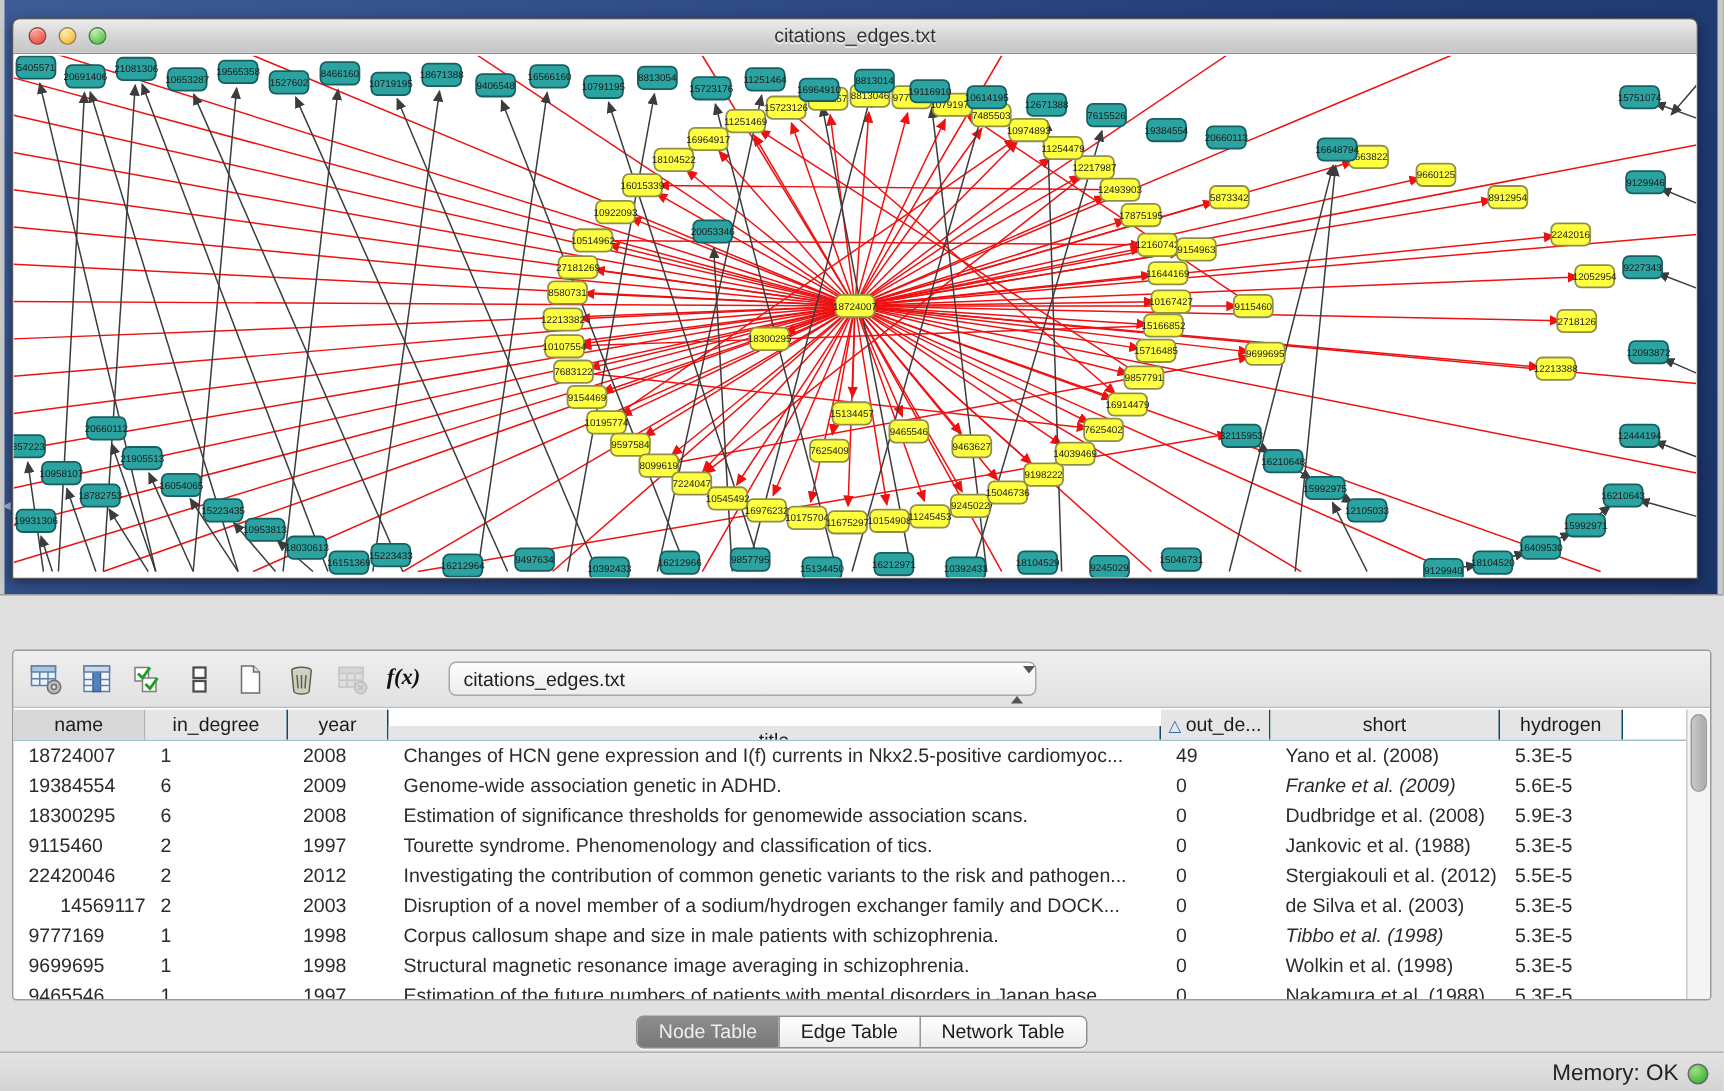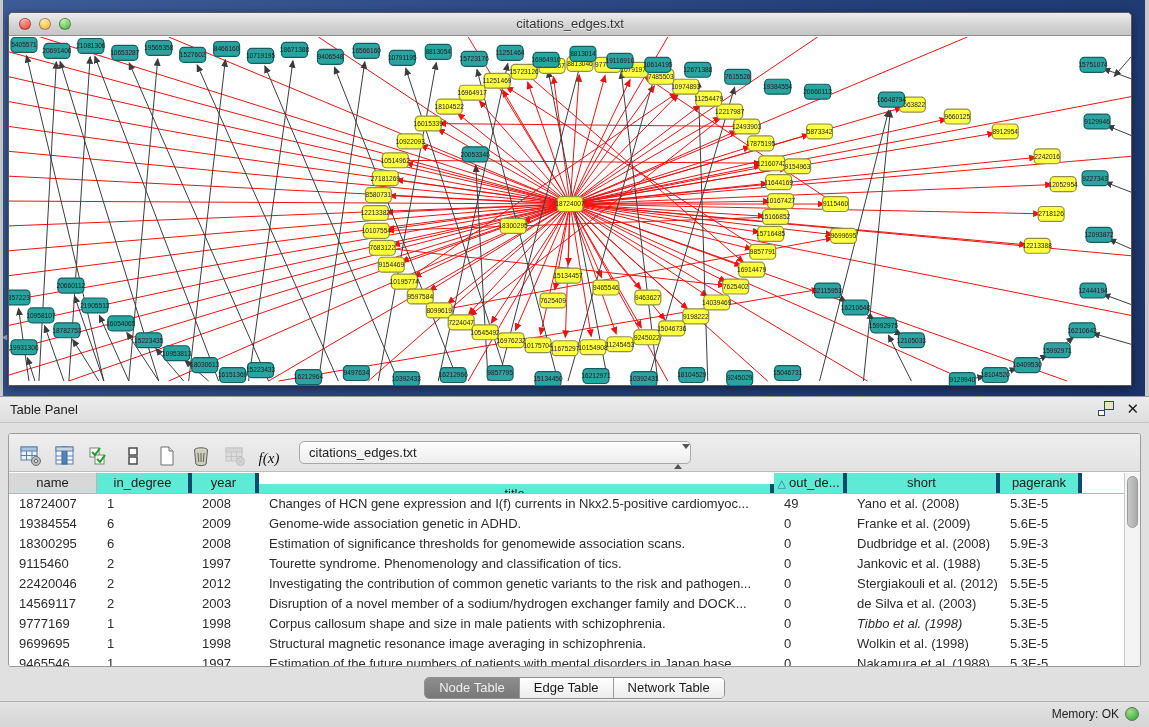--- a/index.html
+++ b/index.html
@@ -41,37 +41,37 @@
   .float-icon .sq1 { position:absolute; right:0; top:0; width:10px; height:9px;
     background:#e9e3c8; border:1px solid #30456e; }
   .float-icon .sq2 { position:absolute; left:0; bottom:0; width:7px; height:6px;
     background:#fff; border:1px solid #30456e; }
   .close-icon { font-size:15px; font-weight:bold; color:#1a1a1a; cursor:pointer; line-height:15px; }
 
   .panel-body-box { position:absolute; left:8px; top:36px; width:1133px; height:234px;
     background:#fff; border:1px solid #9b9b9b; border-radius:3px; overflow:hidden; }
   .toolbar { height:38px; background:linear-gradient(#eeeeee,#e2e2e2);
     border-bottom:1px solid #bdbdbd; display:flex; align-items:center; padding:0 8px; gap:6px; }
-  .tool-btn { width:28px; height:28px; display:flex; align-items:flex-end; justify-content:center;
-    border-radius:4px; cursor:pointer; }
+  .tool-btn { width:28px; height:28px; display:flex; align-items:center; justify-content:center;
+    border-radius:4px; cursor:pointer;font-weight:bold; }
   .tool-btn.disabled { opacity:.45; }
   .fx-label { font-family:"Liberation Serif","DejaVu Serif",serif; font-style:italic;
     font-size:15px; color:#111; }
   .tbl-select { margin-left:10px; width:392px; height:23px; background:linear-gradient(#fdfdfd,#ededed);
     border:1px solid #a8a8a8; border-radius:5px; position:relative; cursor:pointer;
     font-size:13px; color:#222; line-height:21px; padding-left:9px; }
   .sel-arrows { position:absolute; right:7px; top:4px; width:9px; height:14px; }
   .sel-arrows .up { width:0; height:0; border-left:4px solid transparent; border-right:4px solid transparent;
     border-bottom:5px solid #555; margin-bottom:3px; }
   .sel-arrows .dn { width:0; height:0; border-left:4px solid transparent; border-right:4px solid transparent;
     border-top:5px solid #555; }
 
   .grid { position:absolute; left:0; top:39px; right:16px; bottom:0; overflow:hidden; background:#fff; }
   .grid-header { display:flex; height:21px; border-bottom:1px solid #9fc0cf; }
-  .hcell { background:#5eead4; border-right:4px solid #0c4a6e; font-size:13px; color:#1c1c1c;
+  .hcell { background:#e5e5e5; border-right:1px solid #0c4a6e; font-size:13px; color:#1c1c1c;
     text-align:center; line-height:20px; overflow:hidden; white-space:nowrap; cursor:pointer; flex:none; }
   .hcell.gray { background:#d8d8d8; border-right:1px solid #b5b5b5; }
   .hcell .sort { color:#2a6fae; font-size:11px; margin-right:3px; }
   .grid-row { display:flex; height:20px; font-size:13px; color:#2b2b2b; cursor:default; }
   .gcell { flex:none; overflow:hidden; white-space:nowrap; line-height:20px; padding-left:10px; }
   .vscroll { position:absolute; right:0; top:39px; bottom:0; width:16px;
     background:#f4f4f4; border-left:1px solid #c9c9c9; }
   .vthumb { position:absolute; left:2px; top:3px; width:11px; height:52px;
     background:linear-gradient(90deg,#c9c9c9,#ababab); border-radius:6px; border:1px solid #9a9a9a; }
 
@@ -80,21 +80,21 @@
   .seg { display:flex; height:22px; border-radius:5px; overflow:hidden;
     border:1px solid #8f8f8f; box-shadow:0 1px 0 rgba(255,255,255,.6); }
   .seg-btn { padding:0 14px; font-size:13px; line-height:20px; cursor:pointer;
     background:linear-gradient(#ffffff,#ececec); color:#1a1a1a; border-right:1px solid #9a9a9a; }
   .seg-btn:last-child { border-right:none; }
   .seg-btn.selected { background:linear-gradient(#8d8d8d,#787878); color:#efefef; }
 
   .status-bar { position:absolute; left:0; top:304px; width:1149px; height:27px;
     background:linear-gradient(#e3e3e3,#d4d4d4); border-top:1px solid #b2b2b2; }
   .memory { position:absolute; right:10px; top:5px; display:flex; align-items:center; gap:6px; cursor:pointer; }
-  .memory .mem-label { font-size:12px; color:#222; }
+  .memory .mem-label { font-size:15px; color:#222; }
   .mem-dot { width:14px; height:14px; border-radius:50%;
     background:radial-gradient(circle at 35% 30%,#9fe08a,#44b53c 75%); border:1px solid #6b6b6b; }
 </style>
 </head>
 <body>
 
 <div class="network-region">
   <div class="outer-edge-l"></div>
   <div class="outer-edge-r"></div>
   <div class="collapse-handle">◄</div>
@@ -770,30 +770,20 @@
           <g>
             <rect x="891" y="297.5" width="26" height="15" rx="4" fill="#2ba3a0" stroke="#165f60" stroke-width="1.2"></rect>
             <text x="904" y="307.4" text-anchor="middle" font-size="6.6" fill="#1c1c1c" font-family="&quot;Liberation Sans&quot;,sans-serif">12105033</text>
           </g>
         </svg>
     </div>
   </div>
 </div>
 
 <div class="table-panel">
-  <div class="panel-titlebar">
-    <div class="ptitle">Table Panel</div>
-    <div class="panel-controls">
-      <div class="float-icon">
-        <div class="sq1"></div>
-          <div class="sq2"></div>
-      </div>
-      <div class="close-icon">✕</div>
-    </div>
-  </div>
 
   <div class="panel-body-box">
     <div class="toolbar">
       <div class="tool-btn">
         <svg width="22" height="22" viewBox="0 0 22 22">
           <rect x="1" y="2" width="16" height="13" fill="#eaf2f8" stroke="#5b80a8"></rect>
           <rect x="1" y="2" width="16" height="4" fill="#a8c6e0" stroke="#5b80a8"></rect>
           <line x1="6.5" y1="6" x2="6.5" y2="15" stroke="#5b80a8"></line>
           <line x1="12" y1="6" x2="12" y2="15" stroke="#5b80a8"></line>
           <line x1="1" y1="10.5" x2="17" y2="10.5" stroke="#5b80a8"></line>
@@ -862,39 +852,39 @@
     </div>
 
     <div class="grid">
       <div class="grid-header">
           <div class="hcell gray" style="width: 88px;"><span>name</span></div>
           <div class="hcell" style="width: 95px;"><span>in_degree</span></div>
           <div class="hcell" style="width: 67px;"><span>year</span></div>
           <div class="hcell" style="width: 515px; margin-top: 11px;"><span>title</span></div>
           <div class="hcell" style="width: 73px;"><span class="sort">△</span><span>out_de...</span></div>
           <div class="hcell" style="width: 153px;"><span>short</span></div>
-          <div class="hcell" style="width: 82px;"><span>pagerank</span></div>
+          <div class="hcell" style="width: 82px;"><span>hydrogen</span></div>
         </div>
       <div>
           <div class="grid-row">
             <div class="gcell" style="width: 88px;">18724007</div>
             <div class="gcell" style="width: 95px;">1</div>
             <div class="gcell" style="width: 67px;">2008</div>
             <div class="gcell" style="width: 515px;">Changes of HCN gene expression and I(f) currents in Nkx2.5-positive cardiomyoc...</div>
             <div class="gcell" style="width: 73px;">49</div>
             <div class="gcell" style="width: 153px;">Yano et al. (2008)</div>
             <div class="gcell" style="width: 82px;">5.3E-5</div>
           </div>
           <div class="grid-row">
             <div class="gcell" style="width: 88px;">19384554</div>
             <div class="gcell" style="width: 95px;">6</div>
             <div class="gcell" style="width: 67px;">2009</div>
             <div class="gcell" style="width: 515px;">Genome-wide association genetic in ADHD.</div>
             <div class="gcell" style="width: 73px;">0</div>
-            <div class="gcell" style="width: 153px;">Franke et al. (2009)</div>
+            <div class="gcell" style="width: 153px; font-style: italic;">Franke et al. (2009)</div>
             <div class="gcell" style="width: 82px;">5.6E-5</div>
           </div>
           <div class="grid-row">
             <div class="gcell" style="width: 88px;">18300295</div>
             <div class="gcell" style="width: 95px;">6</div>
             <div class="gcell" style="width: 67px;">2008</div>
             <div class="gcell" style="width: 515px;">Estimation of significance thresholds for genomewide association scans.</div>
             <div class="gcell" style="width: 73px;">0</div>
             <div class="gcell" style="width: 153px;">Dudbridge et al. (2008)</div>
             <div class="gcell" style="width: 82px;">5.9E-3</div>
@@ -911,21 +901,21 @@
           <div class="grid-row">
             <div class="gcell" style="width: 88px;">22420046</div>
             <div class="gcell" style="width: 95px;">2</div>
             <div class="gcell" style="width: 67px;">2012</div>
             <div class="gcell" style="width: 515px;">Investigating the contribution of common genetic variants to the risk and pathogen...</div>
             <div class="gcell" style="width: 73px;">0</div>
             <div class="gcell" style="width: 153px;">Stergiakouli et al. (2012)</div>
             <div class="gcell" style="width: 82px;">5.5E-5</div>
           </div>
           <div class="grid-row">
-            <div class="gcell" style="width: 88px;">14569117</div>
+            <div class="gcell" style="width: 88px; text-align: right;">14569117</div>
             <div class="gcell" style="width: 95px;">2</div>
             <div class="gcell" style="width: 67px;">2003</div>
             <div class="gcell" style="width: 515px;">Disruption of a novel member of a sodium/hydrogen exchanger family and DOCK...</div>
             <div class="gcell" style="width: 73px;">0</div>
             <div class="gcell" style="width: 153px;">de Silva et al. (2003)</div>
             <div class="gcell" style="width: 82px;">5.3E-5</div>
           </div>
           <div class="grid-row">
             <div class="gcell" style="width: 88px;">9777169</div>
             <div class="gcell" style="width: 95px;">1</div>

